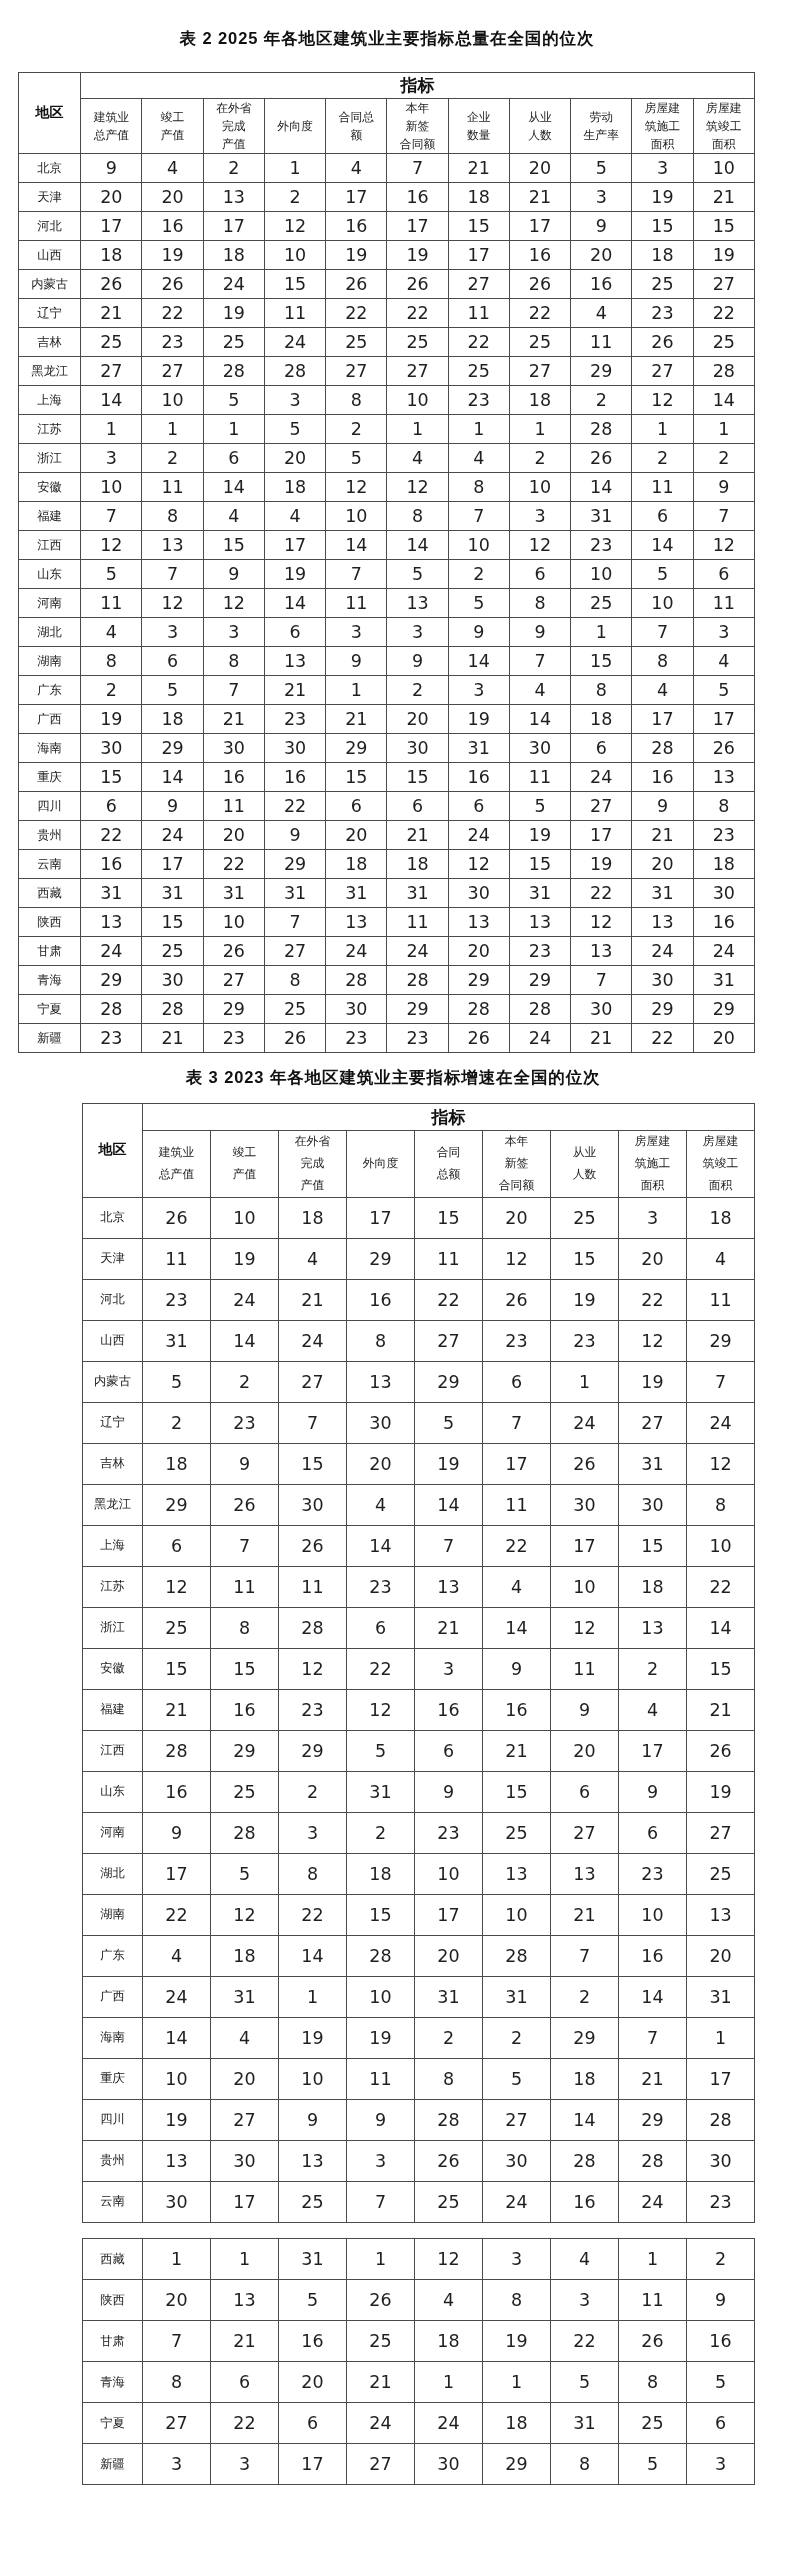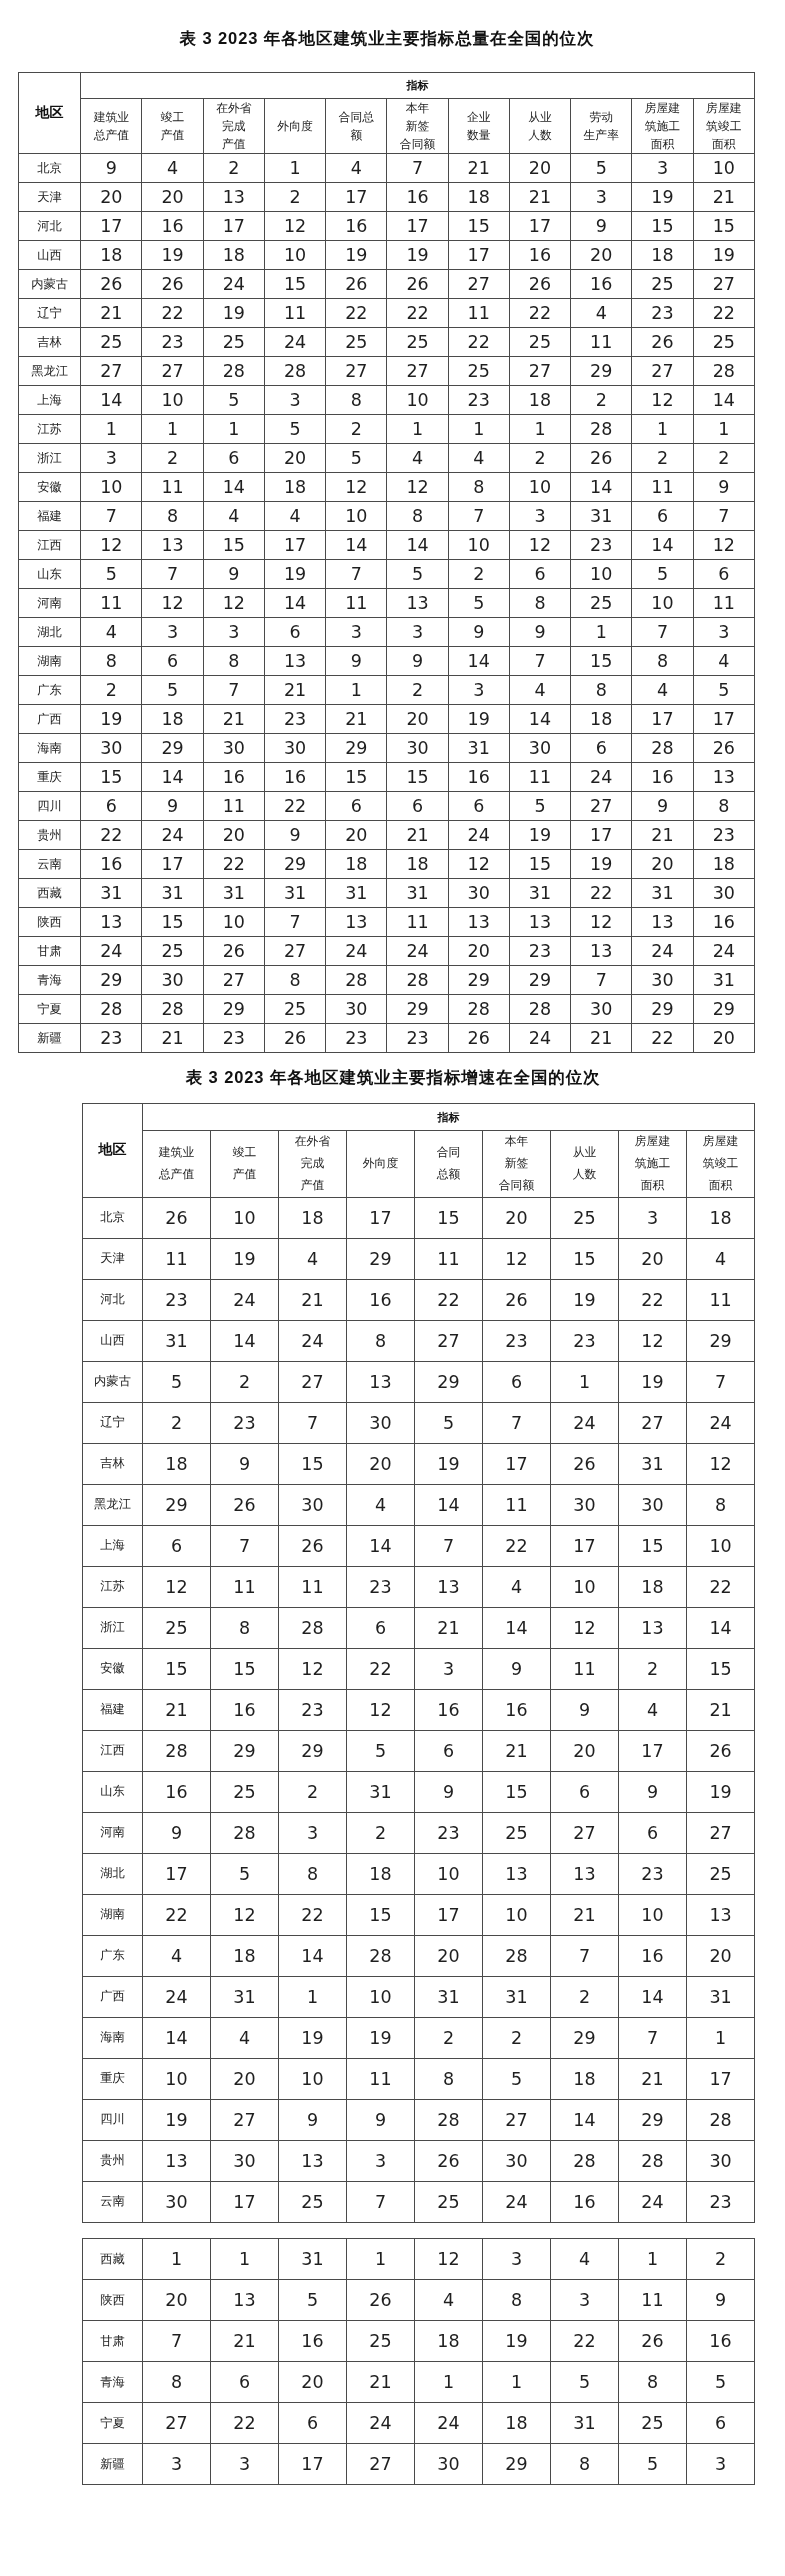--- a/index.html
+++ b/index.html
@@ -39,21 +39,21 @@
     padding:0 1.9px;
     overflow:hidden;
   }
   
   th.region-head{
     font-size:14px;
     font-weight:bold;
     color:#111;
   }
   th.group-head{
-    font-size:11px;
+    font-size:17px;
     font-weight:bold;
     color:#111;
   }
   tr.col-heads th{
     font-size:11.8px;
     font-weight:normal;
     white-space:pre-line;
     color:#222;
   }
   
@@ -82,21 +82,21 @@
   #table3 th.group-head{height:26.4px;}
   #table3 tr.col-heads th{height:64px; line-height:1.85;}
   .t3 tbody tr{height:41px;}
   #table3b{top:2238px;}
 </style>
 </head>
 <body>
 
 <div class="page">
 
-  <div class="tbl-title" id="title-t2">表 3  2023 年各地区建筑业主要指标总量在全国的位次</div>
+  <div class="tbl-title" id="title-t2">表 2  2025 年各地区建筑业主要指标总量在全国的位次</div>
 
   <table class="rank" id="table2">
     <colgroup>
       <col class="c-region">
       <col class="c-ind">
         <col class="c-ind">
         <col class="c-ind">
         <col class="c-ind">
         <col class="c-ind">
         <col class="c-ind">

